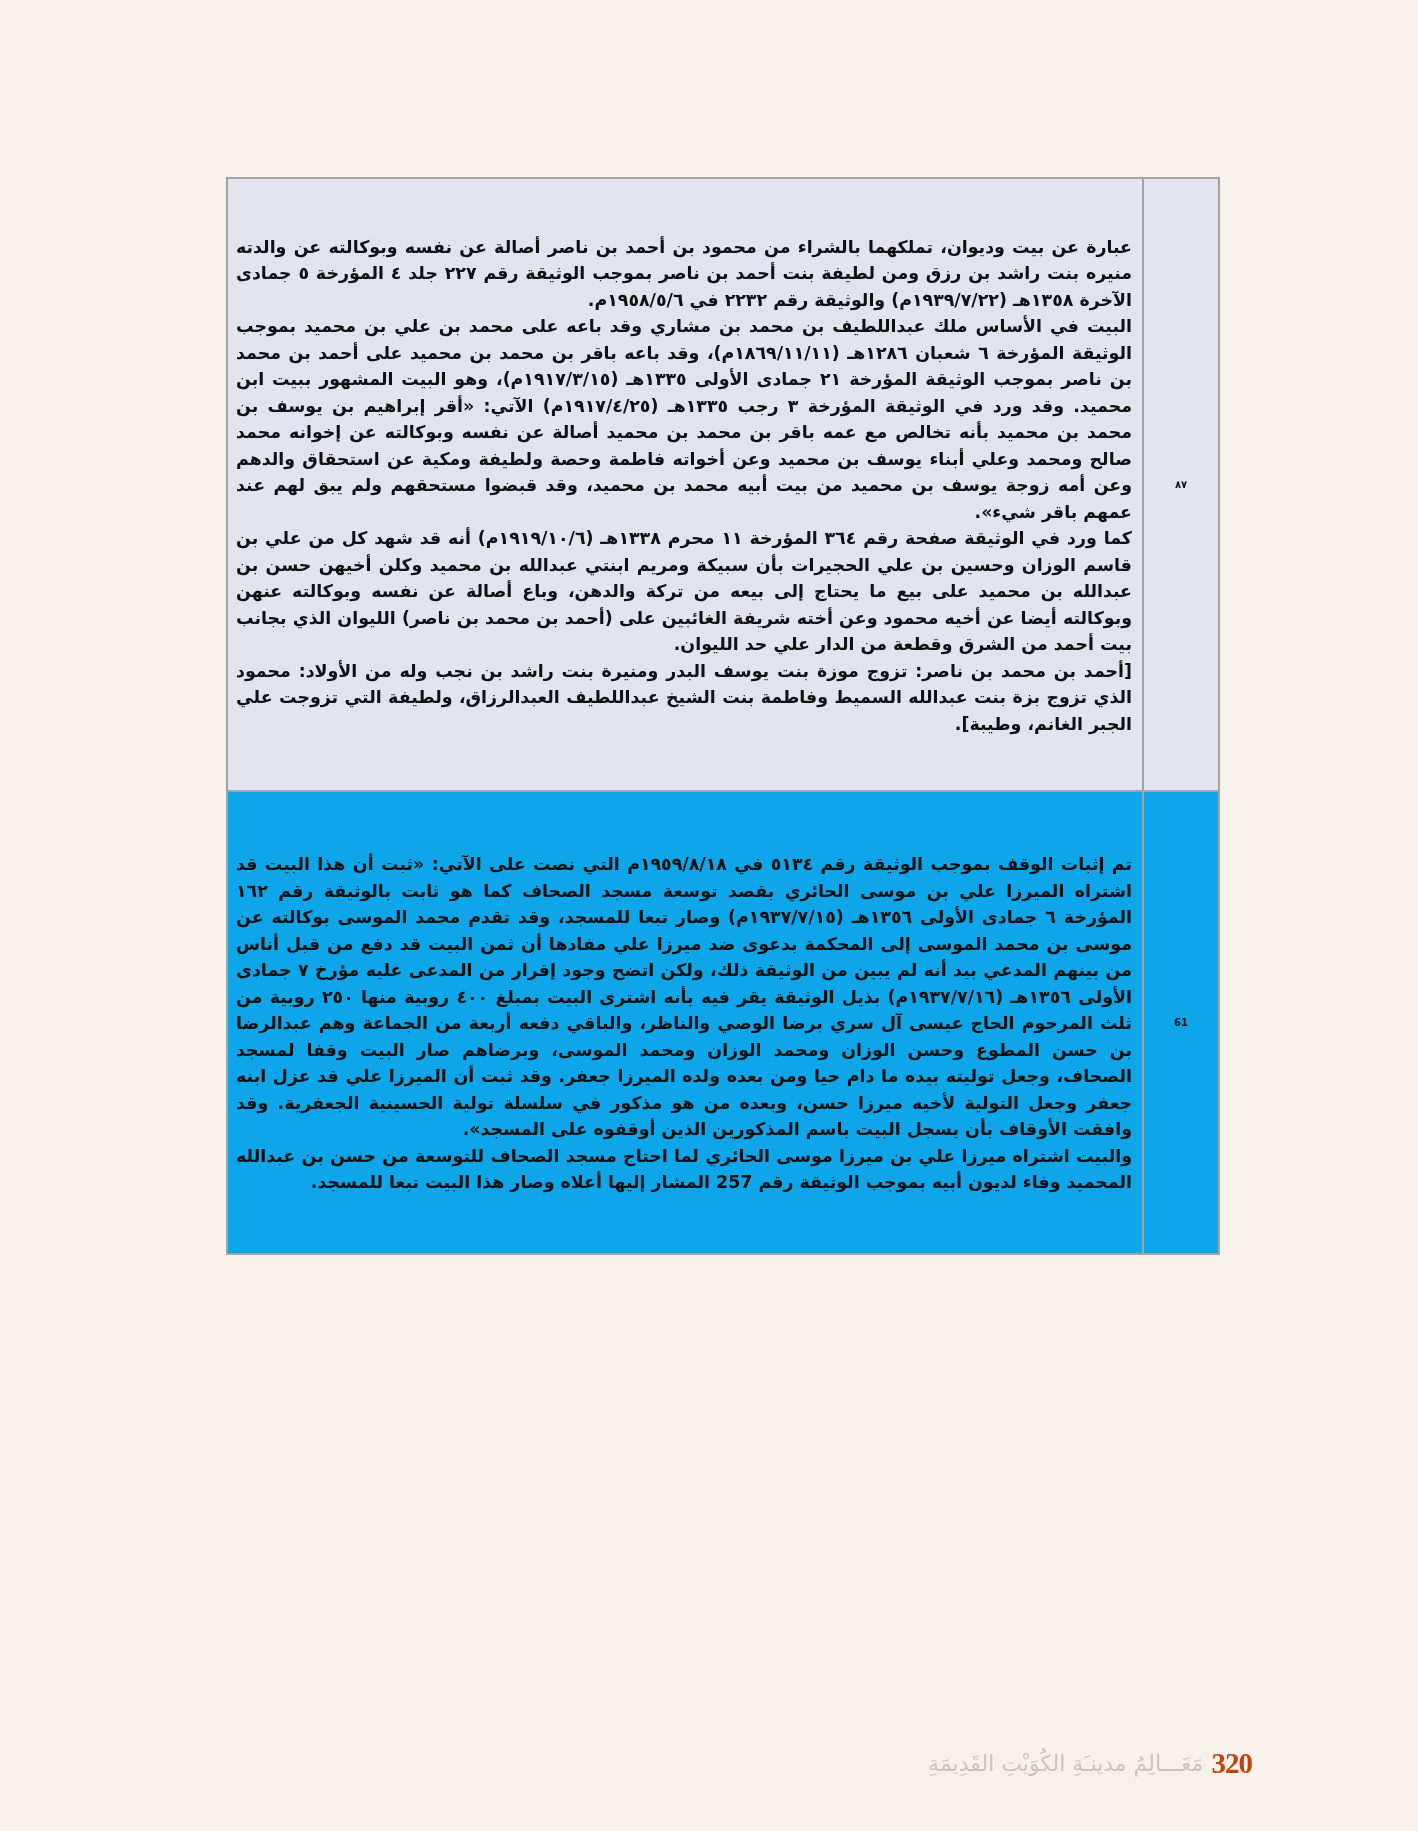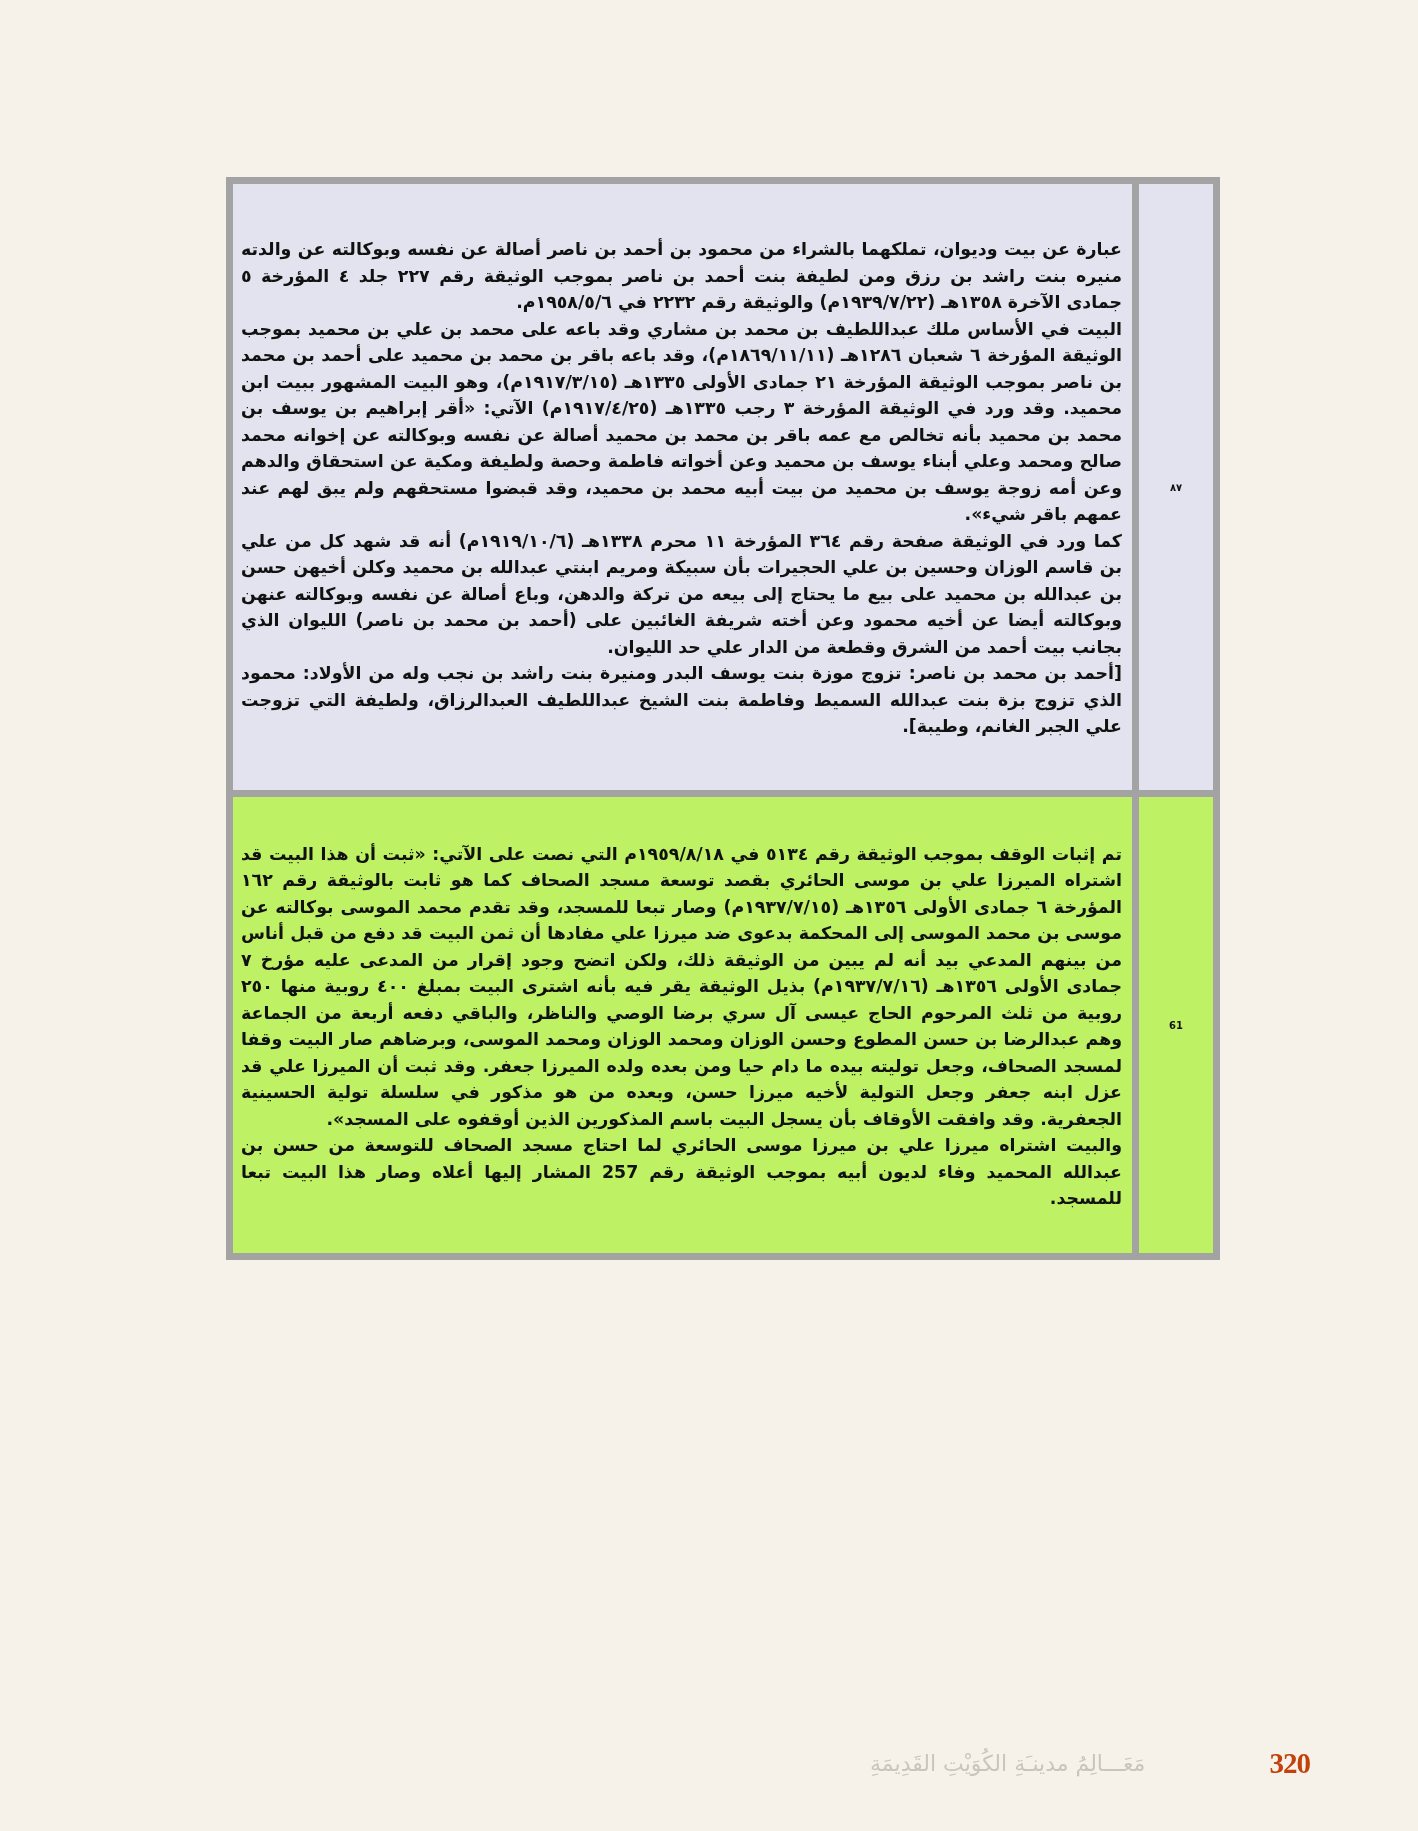--- a/index.html
+++ b/index.html
@@ -17,25 +17,25 @@
     .page-table {
       position: absolute;
       left: 226px;
       top: 177px;
       width: 994px;
       border-collapse: collapse;
       direction: rtl;
       border: 2px solid #1a1a1a;
     }
     .page-table td {
-      border: 7px solid #a3a3a3;
+      border: 2px solid #a3a3a3;
       vertical-align: middle;
     }
     .row-87 td { background: #e3e3ef; }
-    .row-88 td { background: #bef264; }
+    .row-88 td { background: #0ea5e9; }
     .row-87 { height: 613px; }
     .row-88 { height: 463px; }
     .num-cell {
       width: 72px;
       text-align: center;
       font-size: 10px;
       font-weight: bold;
       color: #111;
     }
     .text-cell {
@@ -53,21 +53,21 @@
     }
     .footer {
       position: absolute;
       top: 1738px;
       left: 870px;
       width: 440px;
       height: 50px;
       display: flex;
       flex-direction: row;
       align-items: center;
-      justify-content: space-between;
+      justify-content: center;
       gap: 8px;
     }
     .footer-title {
       direction: rtl;
       font-family: "DejaVu Sans", sans-serif;
       font-size: 22px;
       color: #c9c5bd;
     }
     .page-number {
       font-family: "Liberation Serif", serif;

